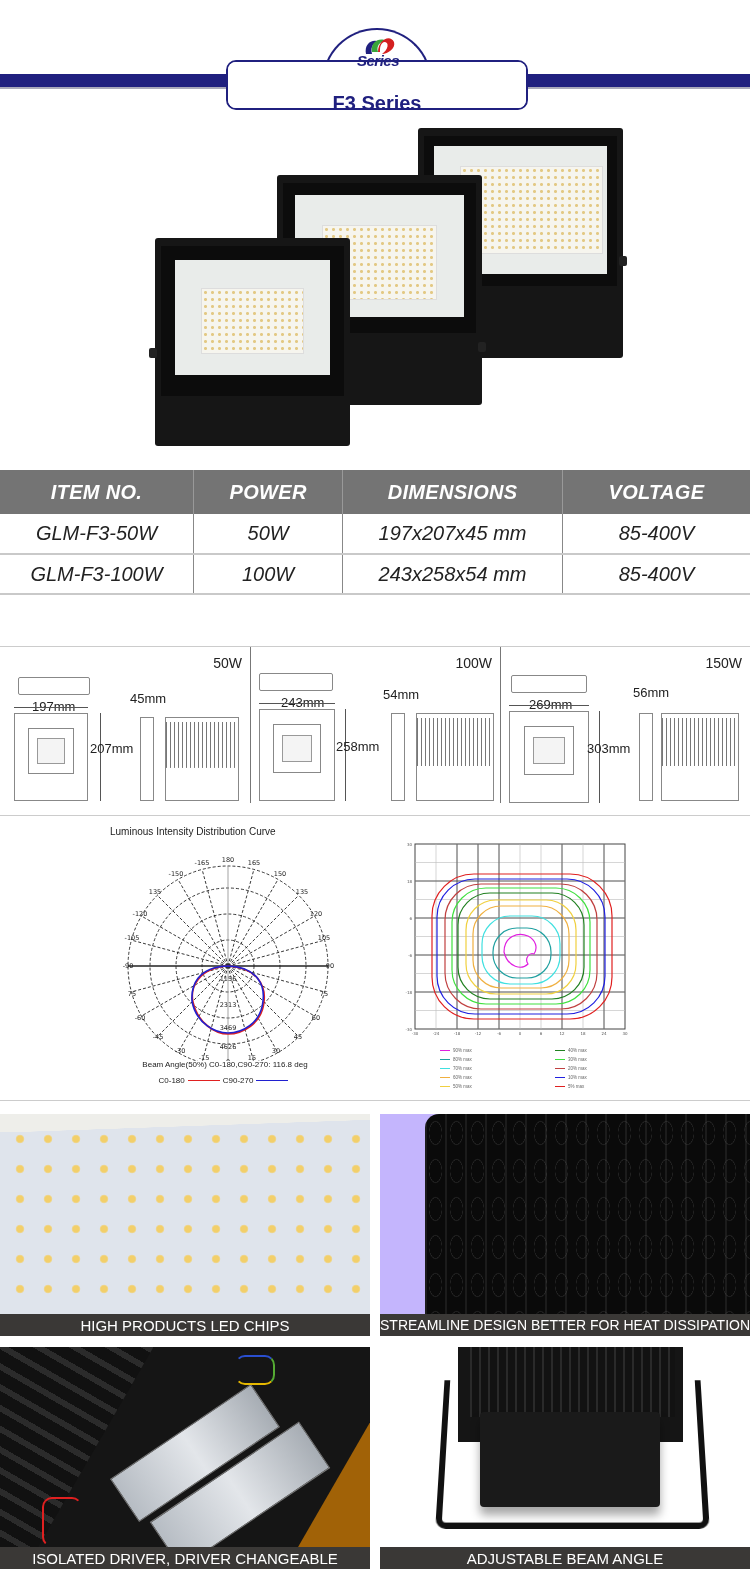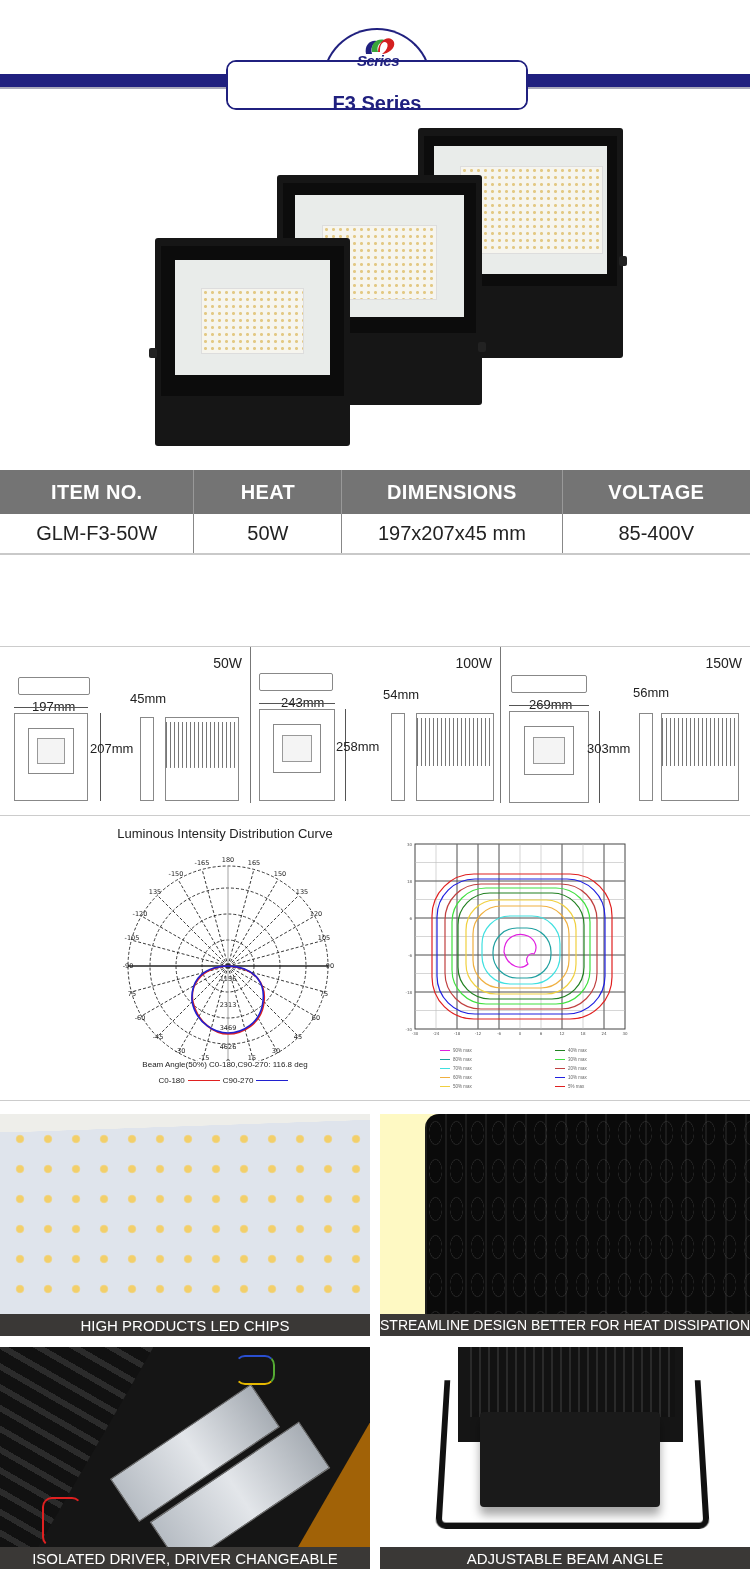--- a/index.html
+++ b/index.html
@@ -22,21 +22,21 @@
   
   .hero { position: absolute; left: 140px; top: 120px; width: 500px; height: 340px; }
   .lamp { position: absolute; background: #161616; border-radius: 3px; }
   .lamp .bezel { position: absolute; background: #0c0c0c; }
   .lamp .face { position: absolute; background: #e9ecea; }
   .lamp .inner { position: absolute; background: #f6f5ee; border: 1px solid #ddd;
     background-image: radial-gradient(circle, #e3c984 1.3px, transparent 1.6px); background-size: 7px 7px; }
   .lamp .knob { position: absolute; width: 8px; height: 10px; background: #222; border-radius: 2px; }
 
   
-  .spec { position: absolute; left: 0; top: 470px; width: 750px; border-collapse: collapse; }
+  .spec { position: absolute; left: 0; top: 470px; width: 750px; border-collapse: collapse; font-style: italic; }
   .spec th { background: #747474; color: #fff; font-size: 20px; font-weight: bold; height: 44px; border-right: 1px solid #999; letter-spacing: 0.3px; }
   .spec td { font-size: 20px; color: #222; height: 40px; text-align: center; border-right: 1px solid #888; border-bottom: 2px solid #c9c9c9; margin-top: 35px; }
   .spec th:last-child, .spec td:last-child { border-right: none; }
 
   
   .constr { position: absolute; left: 0; top: 646px; width: 750px; height: 157px; border-top: 1px solid #ccc; }
   .cpanel { position: absolute; top: 0; height: 156px; }
   .cpanel + .cpanel { border-left: 1px solid #777; }
   .wlabel { position: absolute; top: 8px; right: 8px; font-size: 14px; color: #222; }
   .dimlabel { position: absolute; font-size: 13px; color: #222; }
@@ -45,36 +45,36 @@
   .drw.front .inn2 { position: absolute; left: 30%; top: 28%; right: 30%; bottom: 42%; border: 1px solid #999; background: #f4f4f4; }
   .drw.back { background-image: repeating-linear-gradient(90deg, #777 0 1px, transparent 1px 4px); background-size: auto 56%; background-repeat: repeat-x; background-position: 0 10%; }
   .drw.side { width: 14px; }
   .dimline { position: absolute; background: #555; }
   .bracket { position: absolute; height: 18px; border: 1px solid #888; border-radius: 2px; }
   .section-bar { position: absolute; left: 0; width: 750px; height: 22px; background: #3a3836; color: #fff; font-size: 15px; text-align: center; line-height: 23px; letter-spacing: 0.2px; }
   .section-bar::after { content: ""; position: absolute; left: 0; right: 0; bottom: -2px; height: 2px; background: #bcbcbc; }
 
   
   .photometry { position: absolute; left: 0; top: 815px; width: 750px; height: 286px; border-top: 1px solid #ccc; border-bottom: 1px solid #ccc; }
-  .polar-title { position: absolute; left: 110px; top: 10px; width: 230px; text-align: center; font-size: 13px; color: #222; }
+  .polar-title { position: absolute; left: 110px; top: 10px; width: 230px; text-align: left; font-size: 10px; color: #222; }
   .polar-svg { position: absolute; left: 110px; top: 20px; }
   .polar-caption { position: absolute; left: 110px; top: 244px; width: 230px; text-align: center; font-size: 8px; color: #222; }
   .polar-legend { position: absolute; left: 110px; top: 260px; width: 230px; text-align: center; font-size: 8px; color: #222; }
   .lg-line { display: inline-block; width: 32px; height: 1px; vertical-align: middle; margin: 0 3px; }
   .iso-svg { position: absolute; left: 400px; top: 20px; }
   .iso-legend { position: absolute; left: 440px; top: 232px; width: 200px; font-size: 4.5px; color: #666; }
   .iso-legend .it { position: absolute; white-space: nowrap; }
   .iso-legend .sw { display: inline-block; width: 10px; height: 1px; vertical-align: middle; margin-right: 3px; }
 
   
   .feat { position: absolute; width: 370px; overflow: hidden; }
   .feat .cap { position: absolute; left: 0; bottom: 0; width: 100%; height: 22px; background: #3a3836; color: #fff; font-size: 15px; text-align: center; line-height: 23px; white-space: nowrap; }
   .led-photo { background: #dfe4ec; background-image: radial-gradient(circle at 50% 50%, #f2cf6b 3px, #ecd89c 4px, transparent 4.6px); background-size: 28px 30px; background-position: 6px 10px; }
   .led-photo::before { content: ""; position: absolute; left: 0; top: 0; right: 0; height: 18px; background: linear-gradient(178deg, #eeeeea 60%, transparent 61%); }
-  .heat-photo { background: #fef9c3; padding-left: 11px; }
+  .heat-photo { background: #c4b5fd; padding-left: 11px; }
   .heat-body { position: absolute; left: 45px; top: 0; right: 0; bottom: 22px; background: #0d0d0d;
     background-image: repeating-linear-gradient(90deg, #1c1c1c 0 2px, #0a0a0a 2px 20px), radial-gradient(ellipse at 50% 50%, rgba(60,60,60,.5) 0, transparent 60%);
     border-radius: 14px 0 0 0; }
   .heat-body::before { content: ""; position: absolute; inset: 0; background-image: radial-gradient(ellipse 10px 18px at 50% 50%, transparent 60%, rgba(90,90,90,.35) 62%, transparent 70%); background-size: 21px 38px; }
   .driver-photo { background: #a16207; }
   .drv-fins { position: absolute; left: 0; top: 0; width: 170px; height: 210px; background-image: repeating-linear-gradient(30deg, #2b2b2b 0 6px, #111 6px 18px); }
   .drv-box { position: absolute; background: linear-gradient(90deg, #b6bcc3, #e3e6ea 50%, #a7adb4); transform: rotate(-34deg); border: 1px solid #777; }
   .drv-tray { position: absolute; left: 90px; top: 0; width: 260px; height: 220px; background: #151515; transform: skewX(-30deg); }
   .wire { position: absolute; border-radius: 10px; border-style: solid; border-width: 2px; }
   .bracket-photo { background: #ffffff; }
@@ -121,30 +121,36 @@
     <div class="face" style="left:20px;top:22px;right:20px;height:115px;"></div>
     <div class="inner" style="left:46px;top:50px;right:46px;height:66px;"></div>
     <div class="knob" style="left:-6px;top:110px;"></div>
   </div>
 </div>
 
 <table class="spec">
   <thead>
     <tr>
       <th style="width:205px">ITEM NO.</th>
-      <th style="width:155px">HEAT</th>
+      <th style="width:155px">POWER</th>
       <th style="width:227px">DIMENSIONS</th>
       <th style="width:195px">VOLTAGE</th>
     </tr>
   </thead>
   <tbody>
     <tr>
       <td>GLM-F3-50W</td>
       <td>50W</td>
       <td>197x207x45 mm</td>
+      <td>85-400V</td>
+    </tr>
+    <tr>
+      <td>GLM-F3-100W</td>
+      <td>100W</td>
+      <td>243x258x54 mm</td>
       <td>85-400V</td>
     </tr>
   </tbody>
 </table>
 
 <div class="constr">
 
   <div class="cpanel" style="left:0;width:250px;">
     <div class="wlabel">50W</div>
     <div class="bracket" style="left:18px;top:30px;width:72px;"></div>

